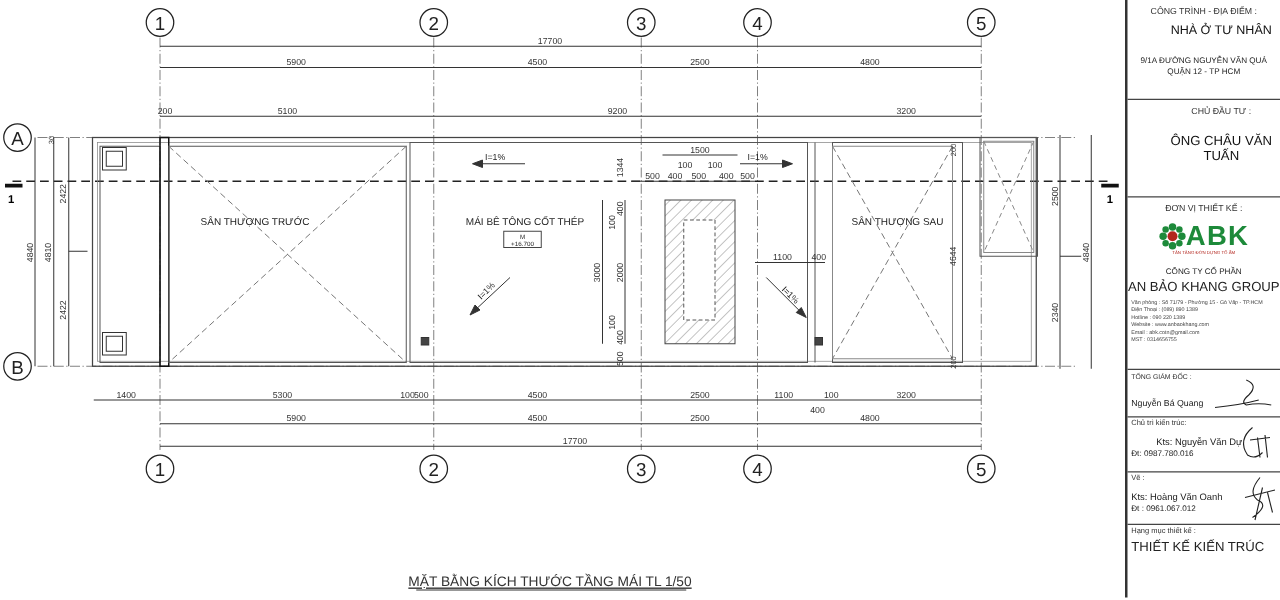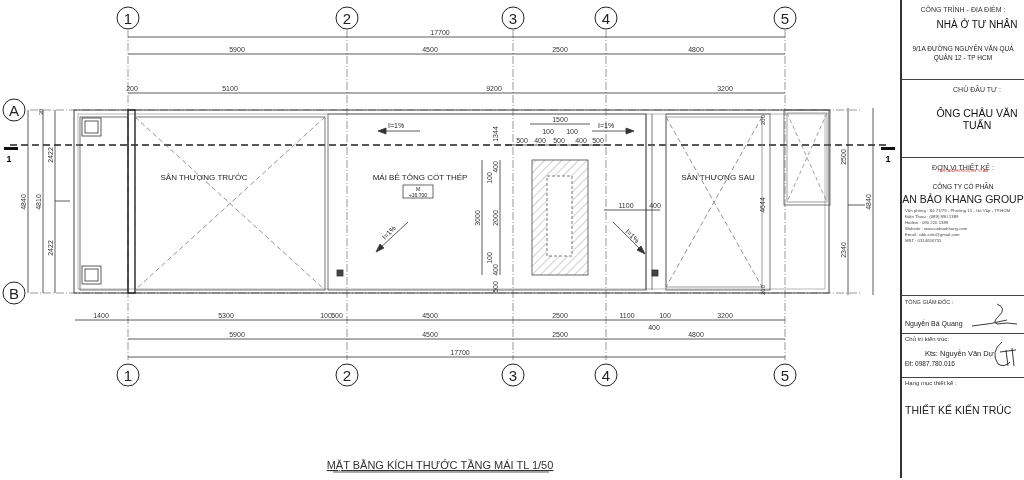--- a/index.html
+++ b/index.html
@@ -236,20 +236,36 @@
     <div class="tb-big" style="font-size:10px;padding-left:28px;">NHÀ Ở TƯ NHÂN</div>
     <div class="tb-small" style="margin-top:14px;">9/1A ĐƯỜNG NGUYỄN VĂN QUÁ</div>
     <div class="tb-small">QUẬN 12 - TP HCM</div>
   </div>
   <div class="tb-cell" style="height:78px;padding-left:28px;">
     <div class="tb-label">CHỦ ĐẦU TƯ :</div>
     <div class="tb-big" style="margin-top:14px;font-size:10.5px;">ÔNG CHÂU VĂN TUẤN</div>
   </div>
   <div class="tb-cell" style="height:138px;">
     <div class="tb-label">ĐƠN VỊ THIẾT KẾ :</div>
+    <div class="abk-logo">
+      <svg width="22" height="22" viewBox="0 0 22 22">
+        <circle cx="11" cy="11" r="4" fill="#b3261e"></circle>
+        <g fill="#1d8a3a">
+          <circle cx="11" cy="3.5" r="3"></circle>
+            <circle cx="11" cy="18.5" r="3"></circle>
+          <circle cx="3.5" cy="11" r="3"></circle>
+            <circle cx="18.5" cy="11" r="3"></circle>
+          <circle cx="5.5" cy="5.5" r="2.6"></circle>
+            <circle cx="16.5" cy="16.5" r="2.6"></circle>
+          <circle cx="16.5" cy="5.5" r="2.6"></circle>
+            <circle cx="5.5" cy="16.5" r="2.6"></circle>
+        </g>
+      </svg>
+      <span class="abk-text">ABK</span>
+    </div>
     <div class="abk-sub">TÂN TÂNG ĐỜN DỰNG TỔ ẤM</div>
     <div class="tb-small" style="margin-top:9px;">CÔNG TY CỔ PHẦN</div>
     <div style="font-size:10.5px;color:#222;margin-top:2px;text-align:center;">AN BẢO KHANG GROUP</div>
     <div style="margin-top:3px;">
       <div class="tb-info">Văn phòng : Số 71/79 - Phường 15 - Gò Vấp - TP.HCM</div>
       <div class="tb-info">Điện Thoại : (089) 890 1389</div>
       <div class="tb-info">Hotline : 090 220 1389</div>
       <div class="tb-info">Website : www.anbaokhang.com</div>
       <div class="tb-info">Email : abk.cotn@gmail.com</div>
       <div class="tb-info">MST : 0314656755</div>
@@ -263,17 +279,25 @@
       </svg>
   </div>
   <div class="tb-cell tb-left" style="height:44px;">
     <div class="tb-label" style="padding-top:2px;font-size:6px;">Chủ trì kiến trúc:</div>
     <div style="font-size:7.5px;margin-top:7px;margin-left:20px;">Kts: Nguyễn Văn Dự</div>
     <div style="font-size:6.5px;margin-top:2px;">Đt: 0987.780.016</div>
     <svg class="sig" style="top:4px;" width="34" height="34">
         <path d="M14 4 Q2 14 10 26 Q16 30 22 24 M12 14 L28 12 M18 12 L20 28 M24 10 L26 28" stroke="#222" fill="none" stroke-width="0.9"></path>
       </svg>
   </div>
+  <div class="tb-cell tb-left" style="height:42px;">
+    <div class="tb-label" style="padding-top:2px;font-size:6px;">Vẽ :</div>
+    <div style="font-size:7.5px;margin-top:7px;">Kts: Hoàng Văn Oanh</div>
+    <div style="font-size:6.5px;margin-top:2px;">Đt : 0961.067.012</div>
+    <svg class="sig" style="top:2px;" width="32" height="38">
+        <path d="M18 2 Q8 14 16 20 Q26 24 12 34 M6 18 L30 12 M20 10 L14 36 M24 14 L28 30" stroke="#222" fill="none" stroke-width="0.9"></path>
+      </svg>
+  </div>
   <div class="tb-left" style="height:56px;">
     <div class="tb-label" style="padding-top:2px;font-size:6px;">Hạng mục thiết kế :</div>
-    <div style="font-size:10.5px;margin-top:18px;">THIẾT KẾ KIẾN TRÚC</div>
+    <div style="font-size:10.5px;margin-top:4px;">THIẾT KẾ KIẾN TRÚC</div>
   </div>
 </div>
 
 </body></html>

